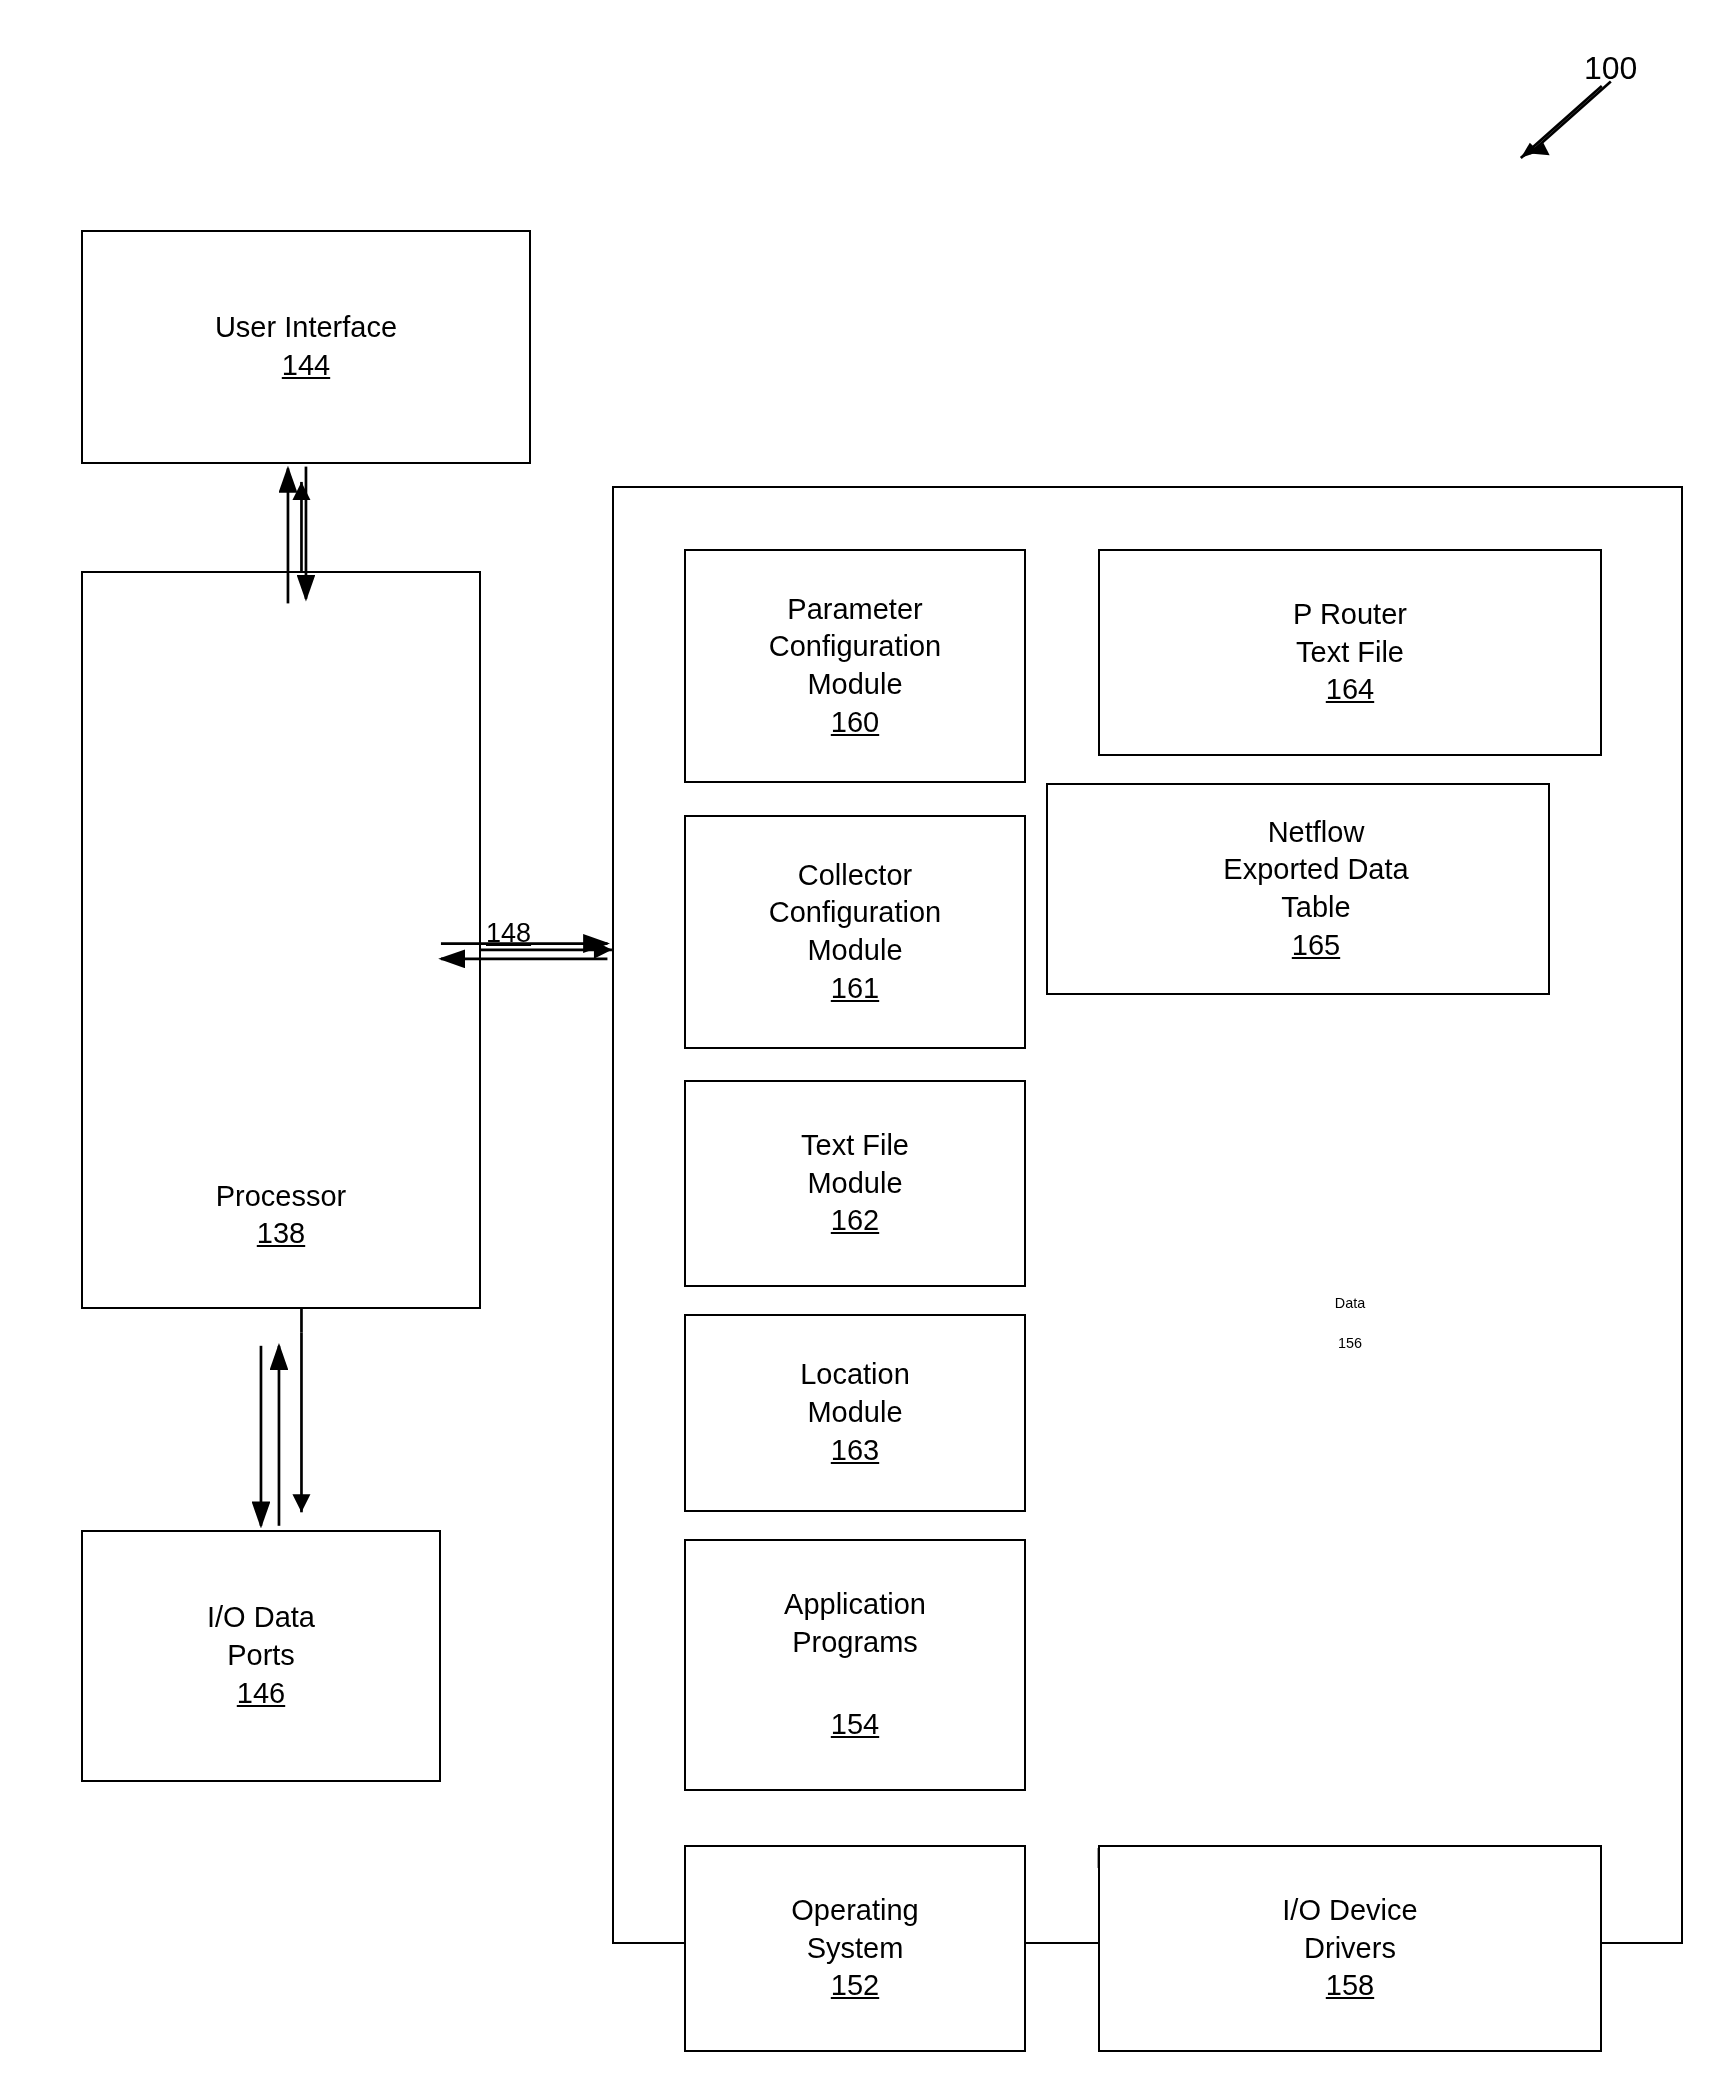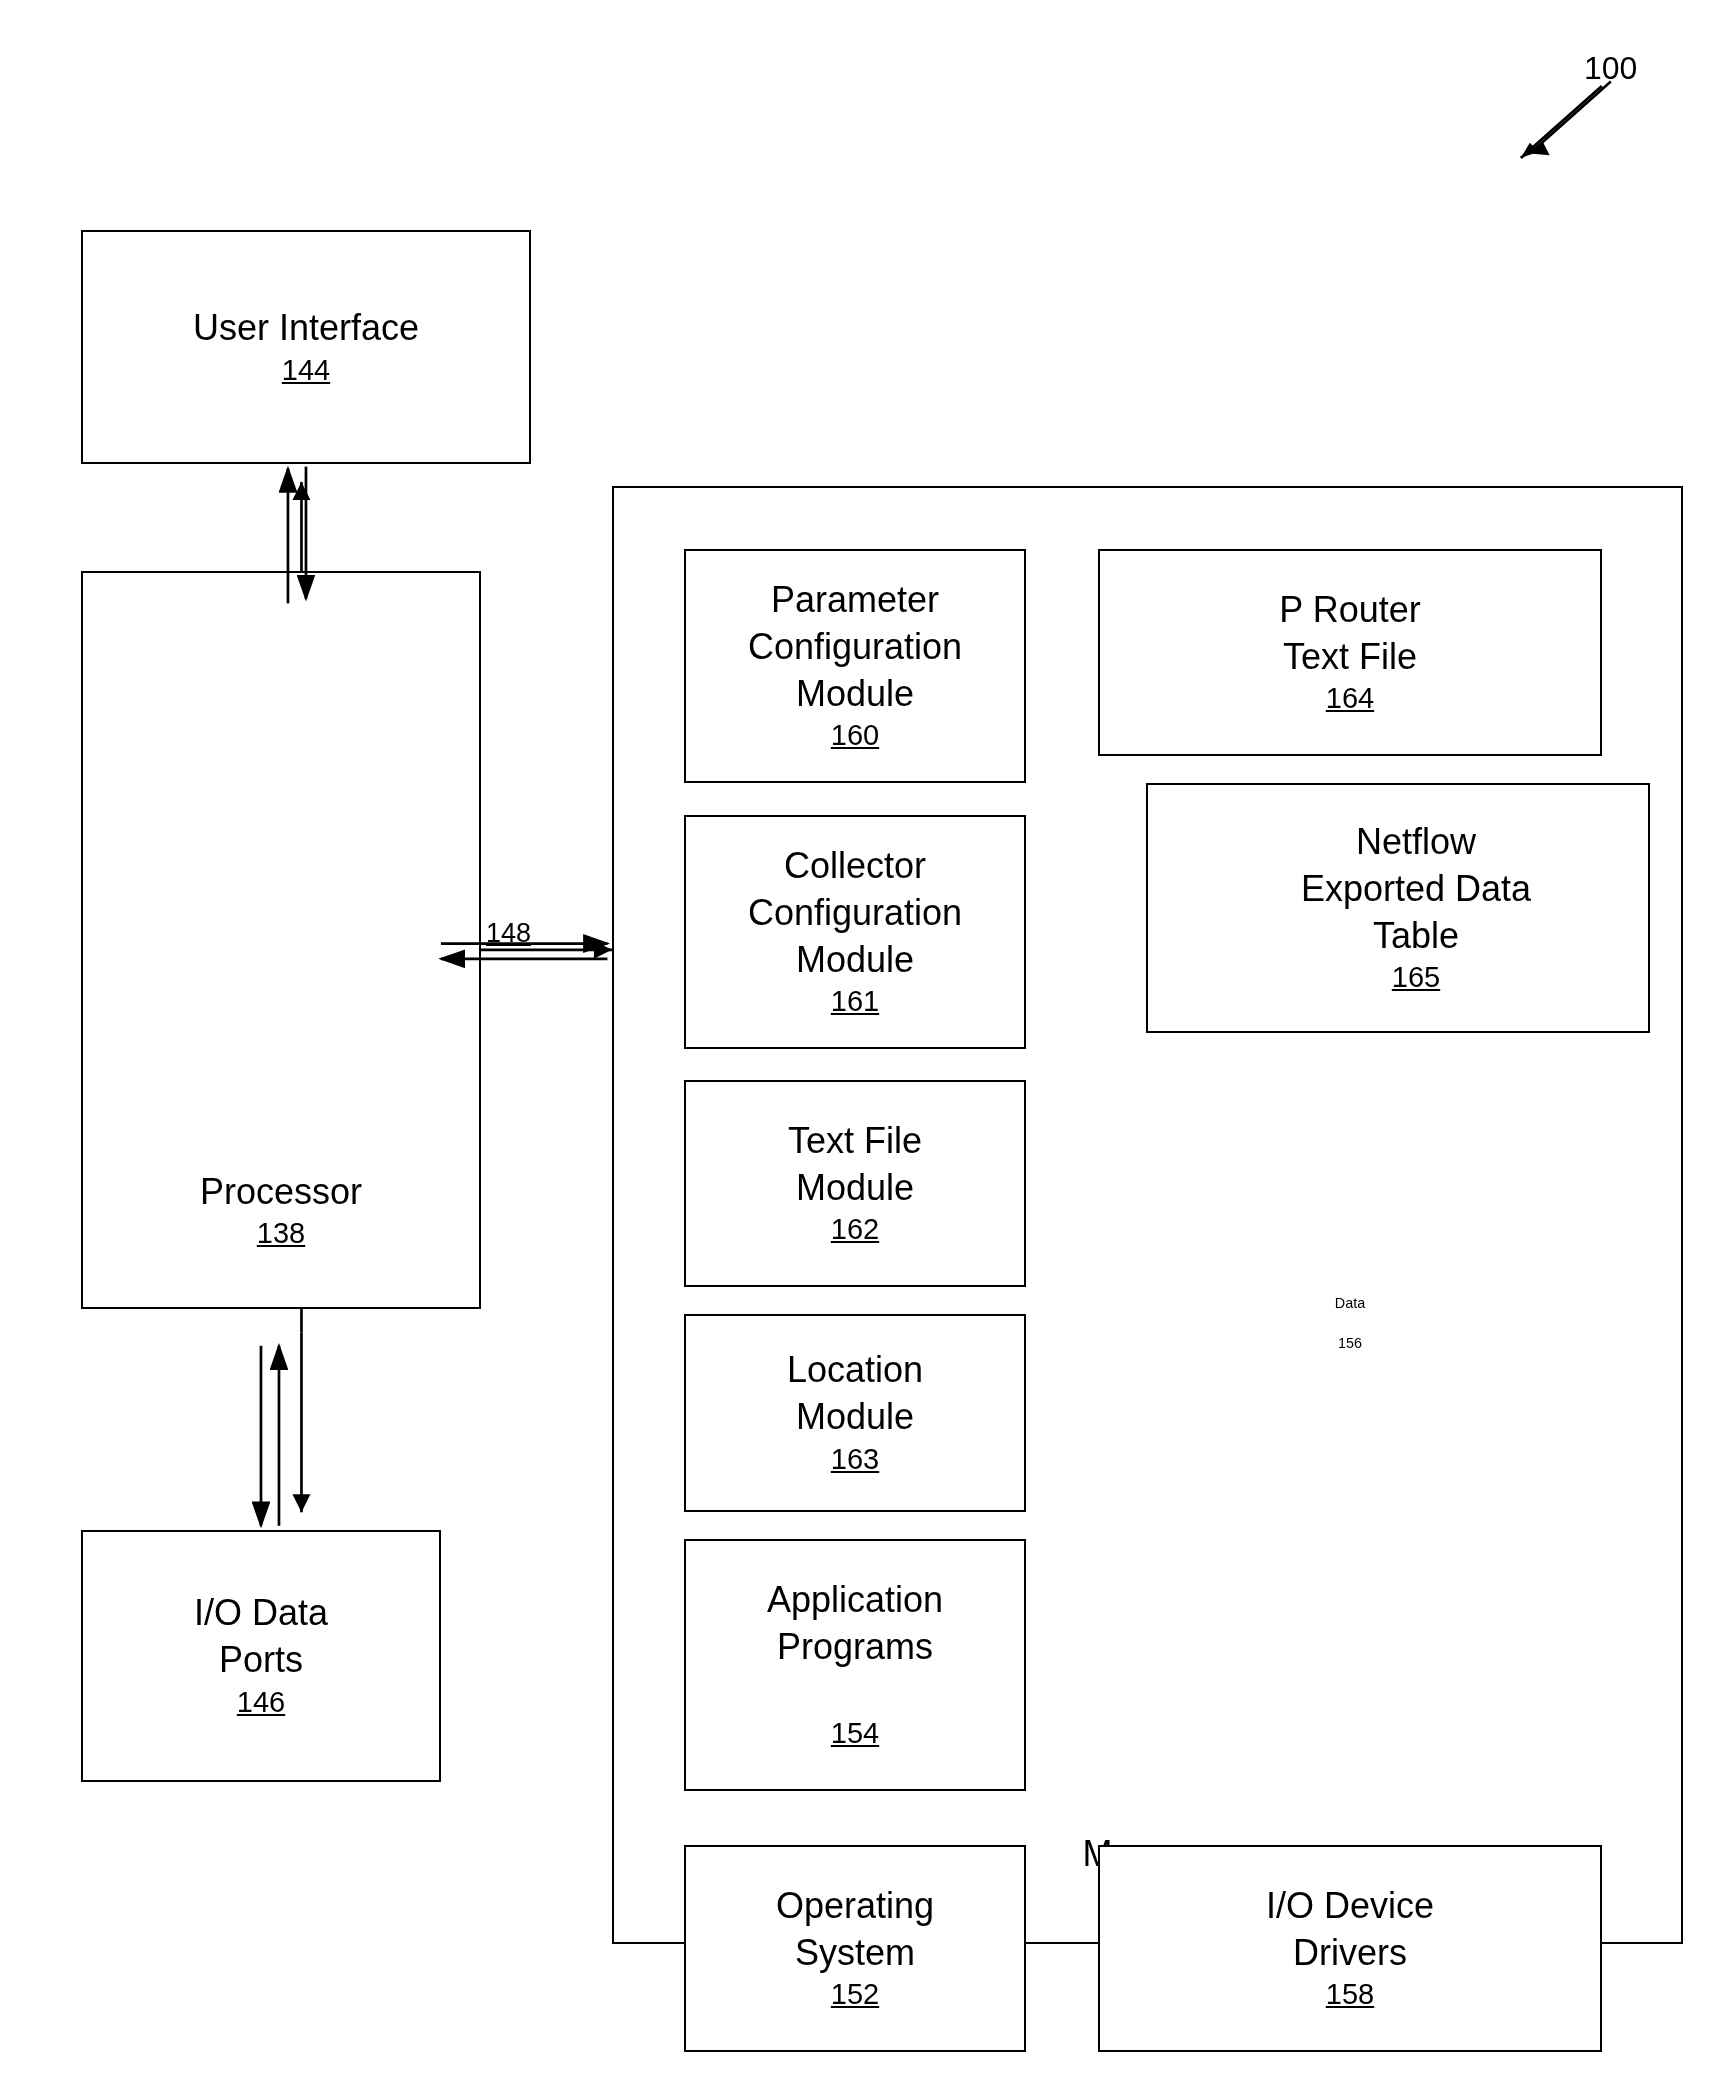--- a/index.html
+++ b/index.html
@@ -24,21 +24,21 @@
       background: #fff;
       display: flex;
       flex-direction: column;
       align-items: center;
       justify-content: center;
       text-align: center;
       font-size: 29px;
       line-height: 1.3;
     }
     .box .label {
-      font-size: 36px;
+      font-size: 29px;
       line-height: 1.3;
     }
     .box .number {
       text-decoration: underline;
       font-size: 29px;
     }
     .ref-number {
       position: absolute;
       font-size: 32px;
       font-weight: normal;
@@ -137,21 +137,21 @@
   <div class="box" style="top:1845px; left:684px; width:342px; height:207px;">
     <span class="label">Operating<br>System</span>
     <span class="number">152</span>
   </div>
 
   <div class="box" style="top:549px; left:1098px; width:504px; height:207px;">
     <span class="label">P Router<br>Text File</span>
     <span class="number">164</span>
   </div>
 
-  <div class="box" style="top:783px; left:1146px; width:504px; height:250px;padding-left:36px;">
+  <div class="box" style="top:783px; left:1046px; width:504px; height:212px;padding-left:36px;">
     <span class="label">Netflow<br>Exported Data<br>Table</span>
     <span class="number">165</span>
   </div>
 
 
   <div style="position:absolute; top:1251px; left:1098px; width:504px; height:144px;
               display:flex; flex-direction:column; align-items:center; justify-content:center; text-align:center;gap:24px;">
     <span class="label">Data</span>
     <span class="number">156</span>
   </div>

